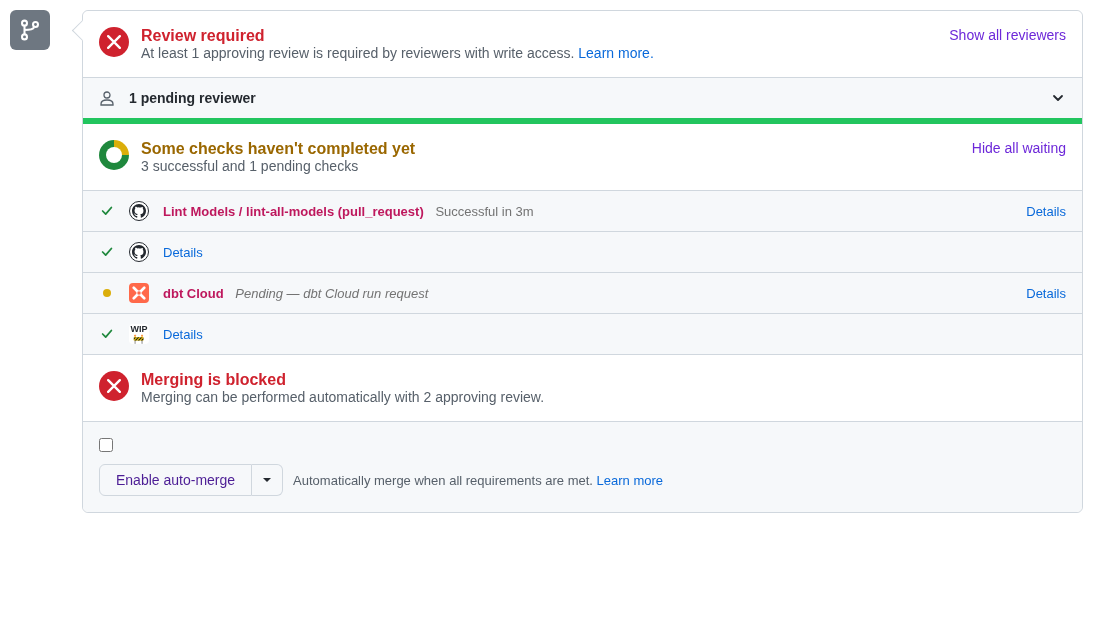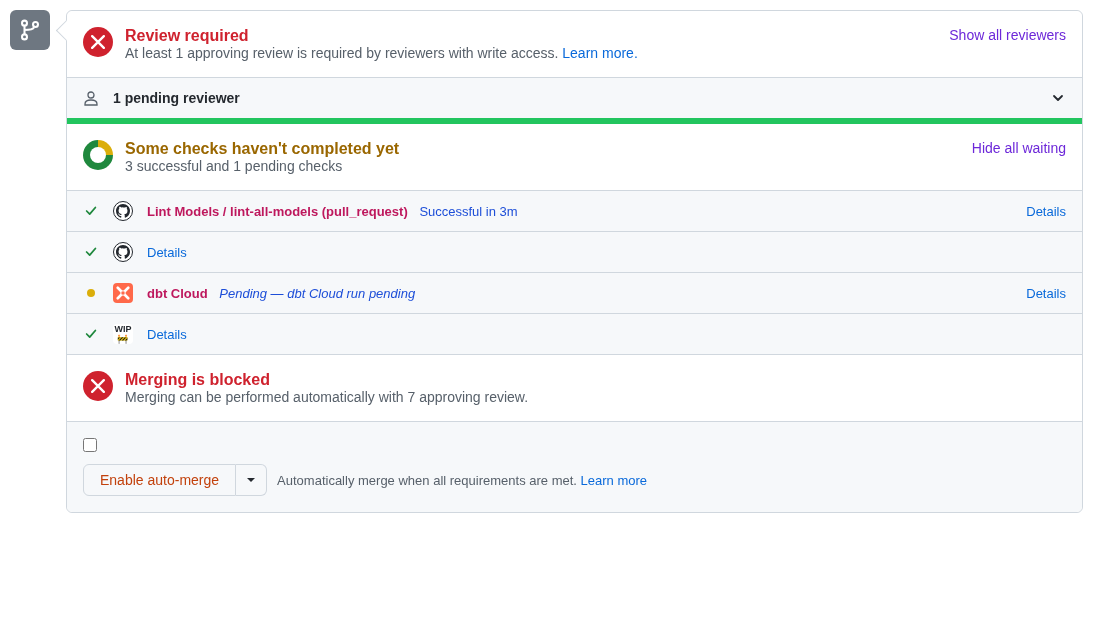--- a/index.html
+++ b/index.html
@@ -3,21 +3,21 @@
   <meta charset="utf-8">
   <style>
     * { box-sizing: border-box; margin: 0; padding: 0; }
     body {
       font-family: -apple-system, BlinkMacSystemFont, "Segoe UI", Helvetica, Arial, sans-serif;
       font-size: 14px;
       color: #24292f;
       background: #fff;
       padding: 10px;
     }
-    .container { display: flex; gap: 16px; }
+    .container { display: flex; gap: 32px; }
     .branch-badge {
       width: 40px; height: 40px;
       background: #6e7781;
       border-radius: 6px;
       display: flex; align-items: center; justify-content: center;
       flex-shrink: 0;
     }
     .branch-badge svg { width: 22px; height: 22px; }
     .merge-box {
       flex: 1;
@@ -113,40 +113,40 @@
       display: flex; align-items: center; justify-content: center;
       flex-shrink: 0;
     }
     .av-gh { background: #fff; border: 1.5px solid #24292f; border-radius: 50%; }
     .av-gh svg { width: 14px; height: 14px; }
     .av-dbt { background: #ff694a; border-radius: 4px; }
     .av-dbt svg { width: 14px; height: 14px; }
     .av-wip { background: #fff; font-size: 9px; font-weight: 900; text-align: center; line-height: 10px; }
     .check-text { flex: 1; min-width: 0; white-space: nowrap; overflow: hidden; text-overflow: ellipsis; }
     .check-name { font-weight: 600; color: #be185d; }
-    .check-desc { color: #1d4ed8; margin-left: 8px; }
+    .check-desc { color: #737373; margin-left: 8px; }
     .check-desc.italic { font-style: italic; }
     .details-link { color: #0969da; cursor: pointer; font-size: 13px; }
     .admin-row {
       display: flex;
       align-items: center;
       gap: 6px;
       margin-bottom: 12px;
     }
     .admin-row input[type=checkbox] { width: 14px; height: 14px; cursor: pointer; }
     .admin-text { color: #cf222e; font-weight: 600; font-size: 14px; }
     .btn-group { display: flex; align-items: center; gap: 10px; }
     .btn {
       background: #f6f8fa;
       border: 1px solid #d0d7de;
       border-radius: 6px 0 0 6px;
       padding: 7px 16px;
       font-size: 14px;
       font-weight: 500;
-      color: #c2410c;
+      color: #4c1d95;
       cursor: pointer;
       display: inline-flex;
       align-items: center;
     }
     .btn-caret {
       background: #f6f8fa;
       border: 1px solid #d0d7de;
       border-left: none;
       border-radius: 0 6px 6px 0;
       padding: 7px 10px;
@@ -245,21 +245,21 @@
         <div class="check-dot"></div>
       </div>
       <div class="check-avatar av-dbt">
         <svg viewBox="0 0 16 16">
             <path d="M2 2 L14 14 M14 2 L2 14" stroke="#fff" stroke-width="3" stroke-linecap="round"></path>
             <circle cx="8" cy="8" r="2.5" fill="#ff694a" stroke="#fff" stroke-width="1"></circle>
           </svg>
       </div>
       <div class="check-text">
         <span class="check-name">dbt Cloud</span>
-        <span class="check-desc italic">Pending — dbt Cloud run pending</span>
+        <span class="check-desc italic">Pending — dbt Cloud run request</span>
       </div>
       <span class="details-link">Details</span>
     </div>
 
     <div class="check-row">
       <div class="check-status check-green">
         <svg viewBox="0 0 16 16">
             <path d="M3 8 L6.5 11.5 L13 4" fill="none" stroke="#1f883d" stroke-width="2" stroke-linecap="round" stroke-linejoin="round"></path>
           </svg>
       </div>
@@ -268,21 +268,21 @@
     </div>
 
     <div class="section">
       <div class="icon-circle red">
         <svg viewBox="0 0 12 12">
             <path d="M1 1 L11 11 M11 1 L1 11" stroke="#fff" stroke-width="2" stroke-linecap="round"></path>
           </svg>
       </div>
       <div class="content">
         <div class="title-red">Merging is blocked</div>
-        <div class="subtext">Merging can be performed automatically with 7 approving review.</div>
+        <div class="subtext">Merging can be performed automatically with 2 approving review.</div>
       </div>
     </div>
 
     <div class="section gray" style="display:block;">
       <div class="admin-row">
         <input type="checkbox" style="">
       </div>
       <div class="btn-group">
         <div class="btn-wrap">
           <button class="btn">Enable auto-merge</button>

